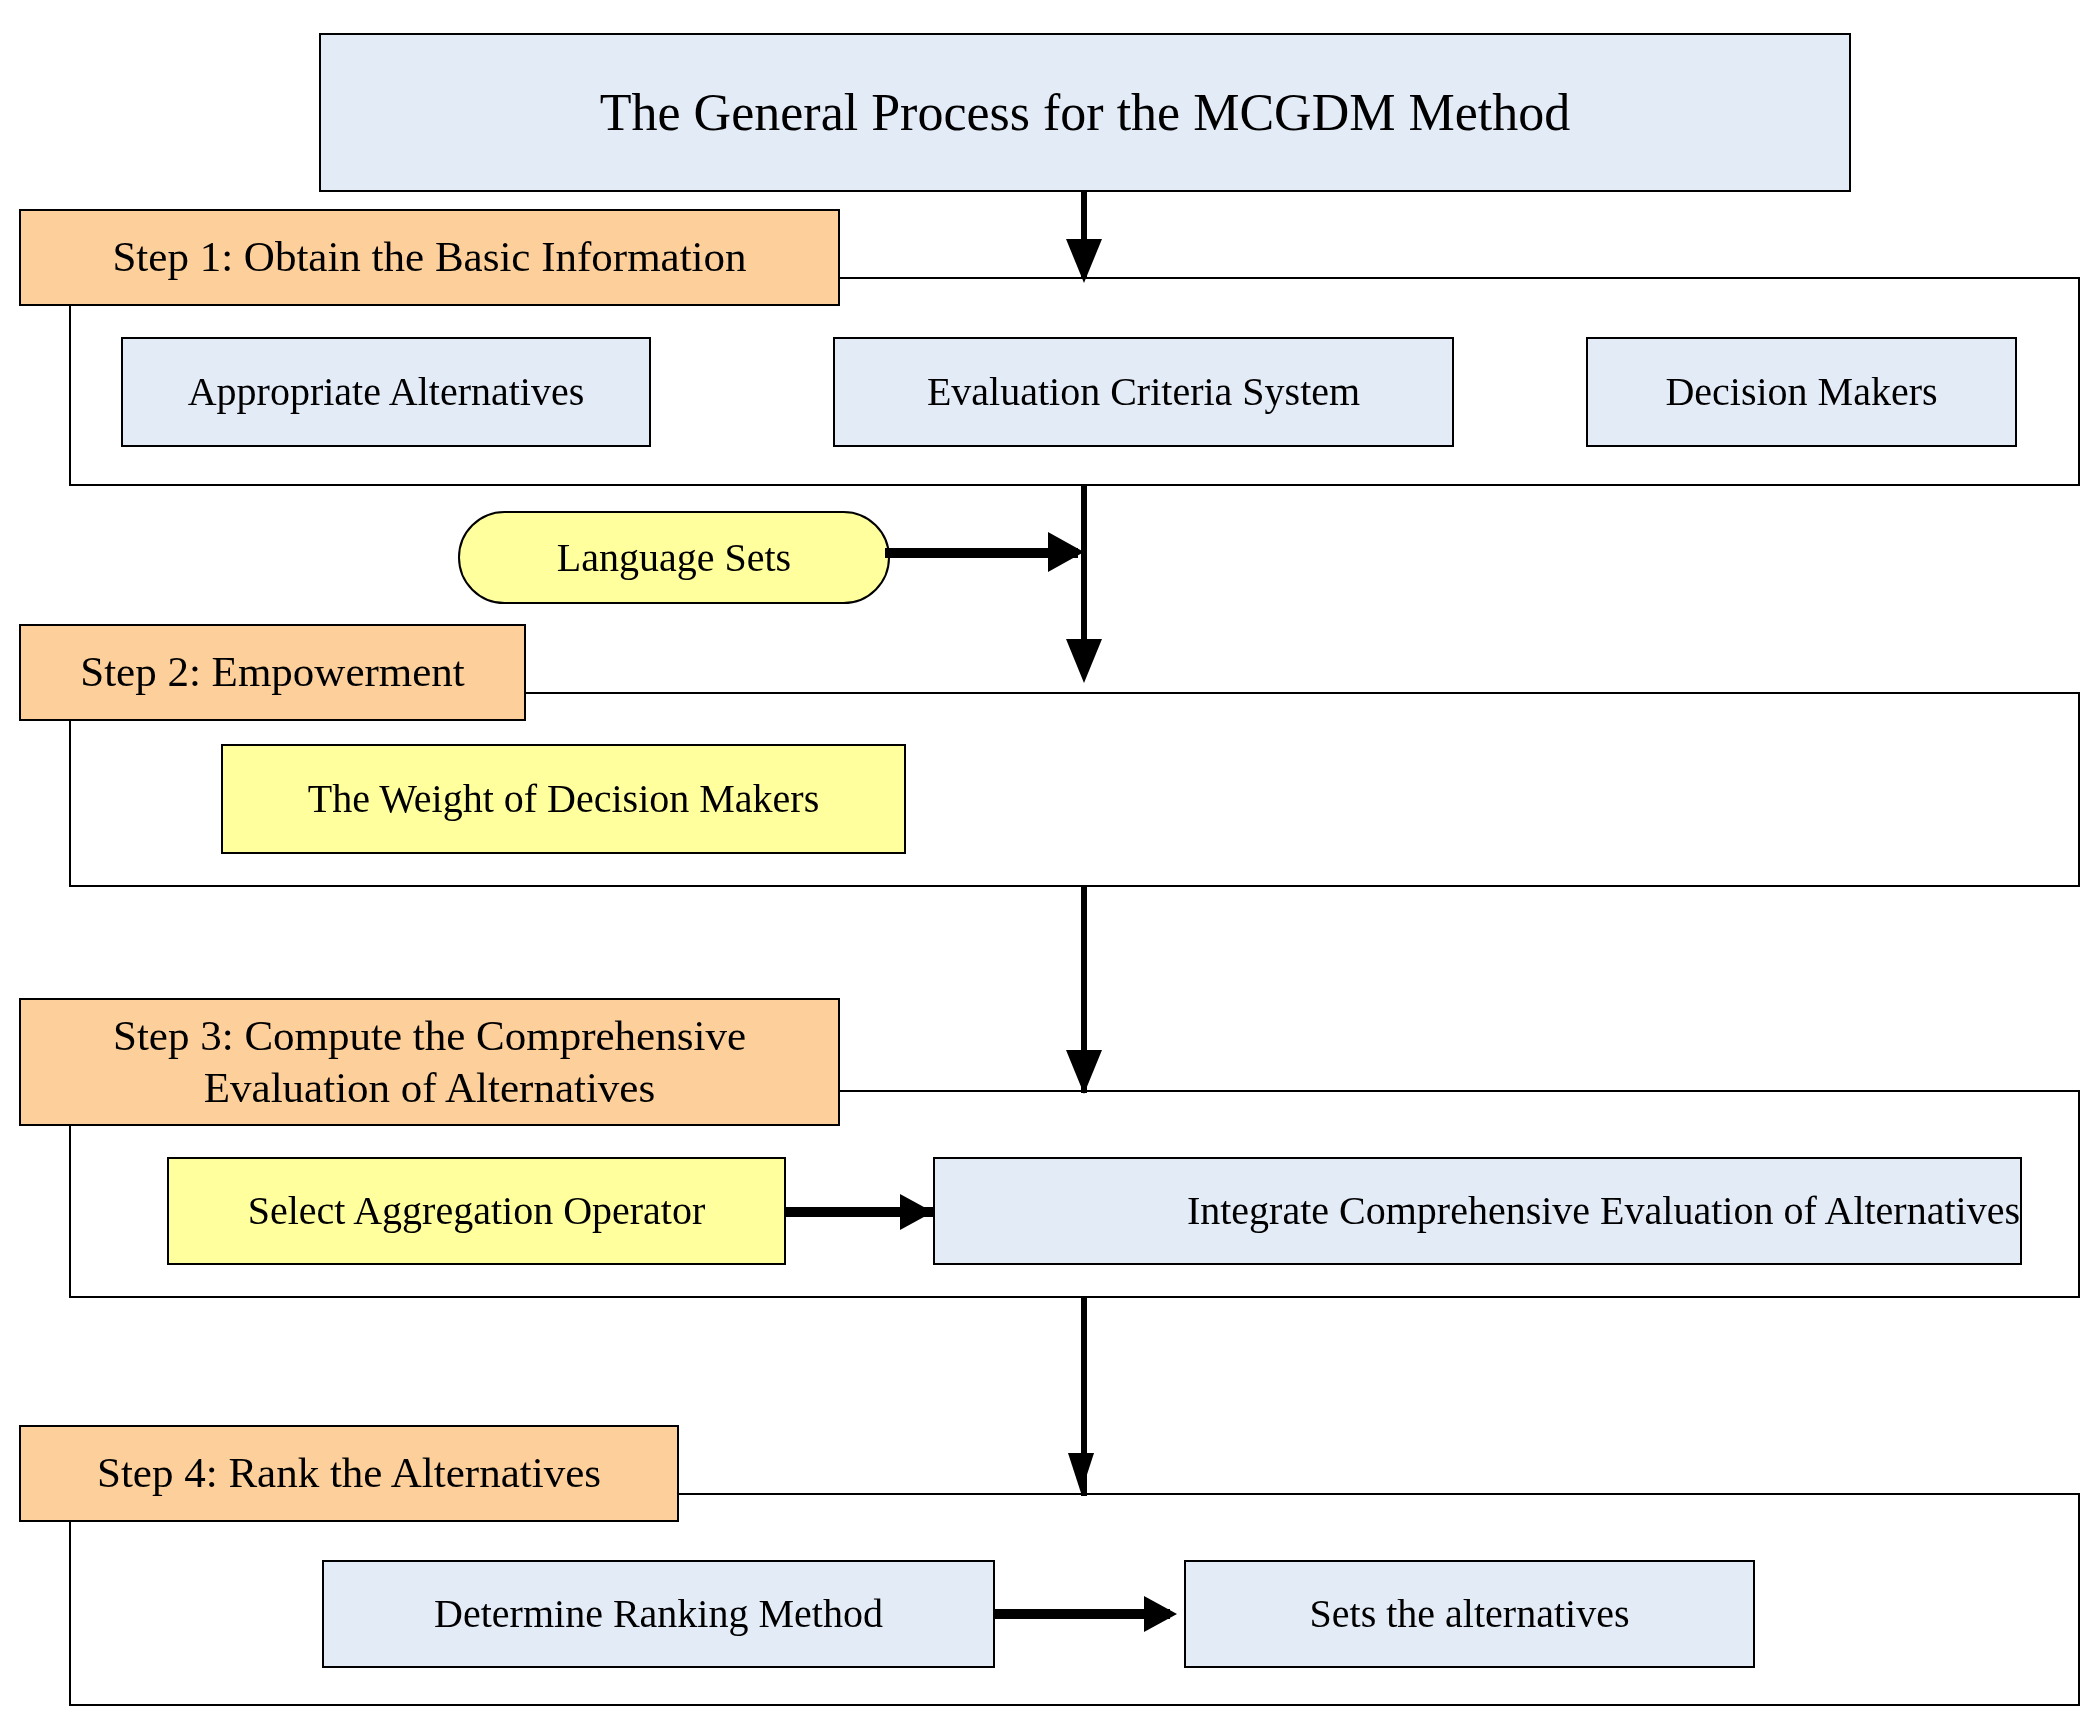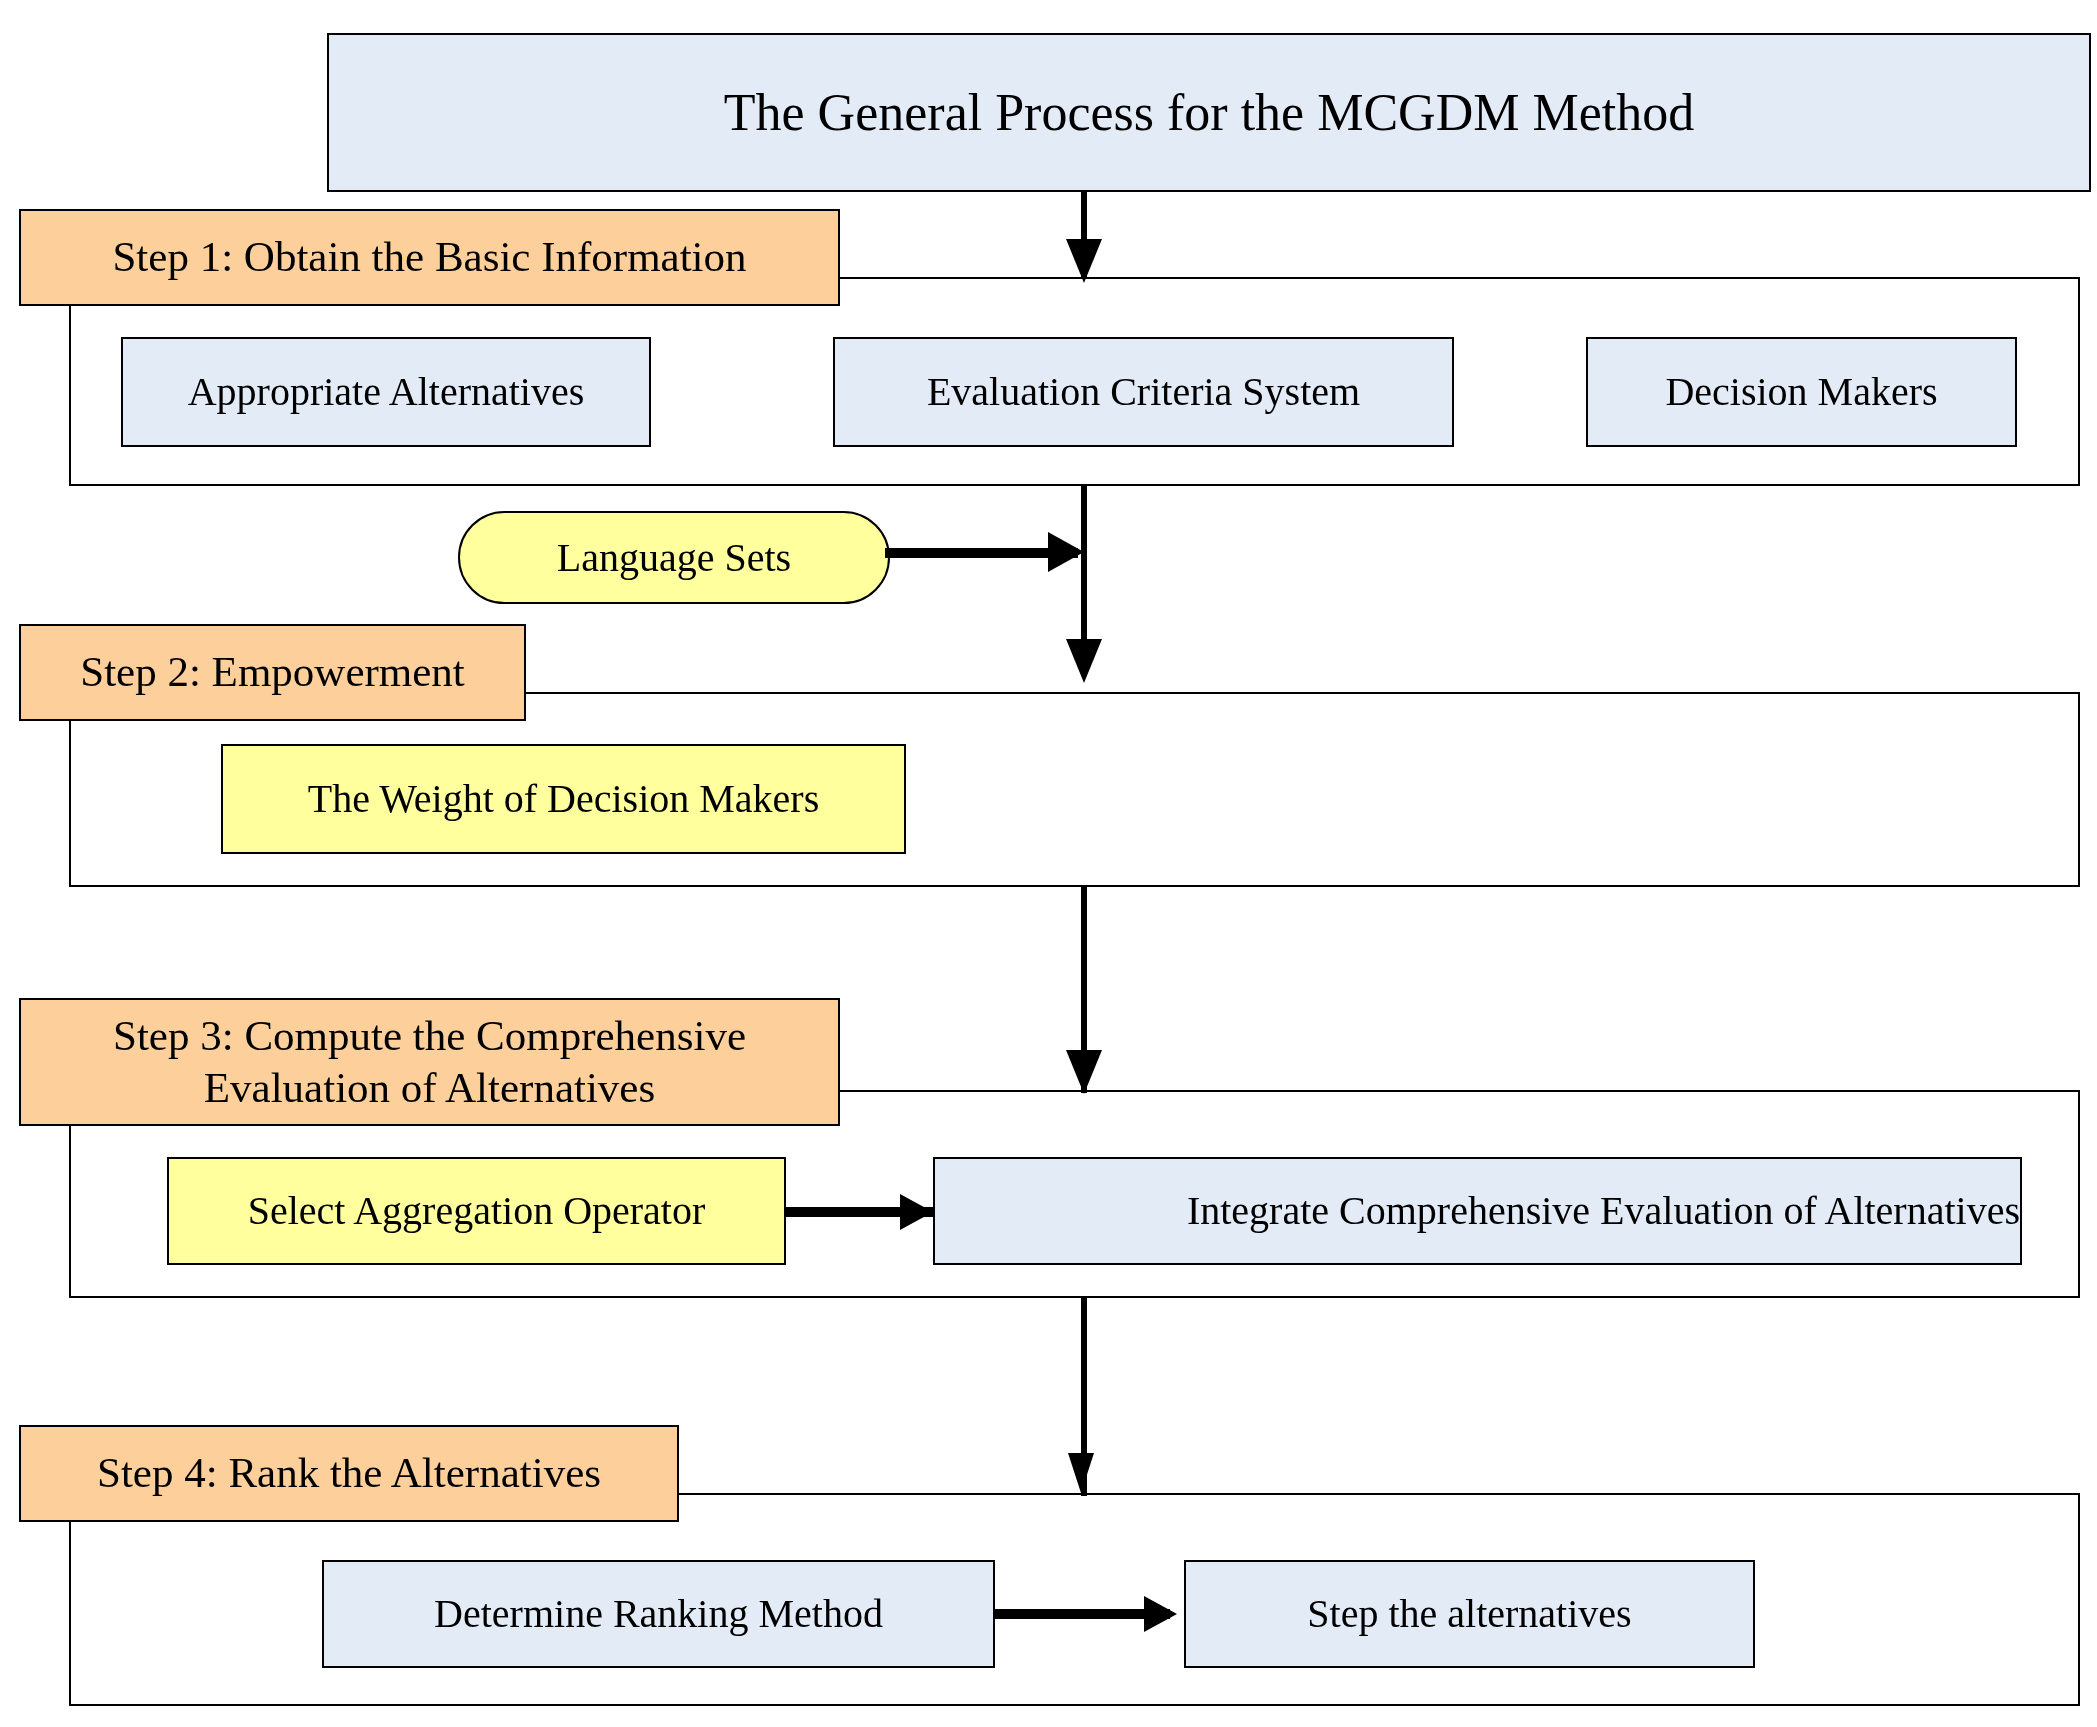--- a/index.html
+++ b/index.html
@@ -100,21 +100,21 @@
     border-top-width: 20.6px;
     border-bottom-width: 20.6px;
     border-left-width: 36px;
   }
 </style>
 </head>
 <body>
 
 <div id="canvas">
 
-  <div class="node blue title-node" style="left:327px; top:33px; width:1764px; height:159px;">
+  <div class="node blue title-node" style="left:319px; top:33px; width:1532px; height:159px;">
     <span>The General Process for the MCGDM Method</span>
   </div>
 
   <div class="vline" style="left:1081px; top:192px; width:6.2px; height:85px;"></div>
   <div class="arrow-down" style="left:1066px; top:239px;"></div>
 
   <div class="container" style="left:69px; top:277px; width:2011px; height:209px;"></div>
 
   <div class="node orange step-head" style="left:19px; top:209px; width:821px; height:97px;">
     <span>Step 1: Obtain the Basic Information</span>
@@ -183,17 +183,17 @@
   </div>
 
   <div class="node blue sub-node" style="left:322px; top:1560px; width:673px; height:108px;">
     <span>Determine Ranking Method</span>
   </div>
 
   <div class="hline" style="left:995px; top:1609px; width:175px; height:9.6px;"></div>
   <div class="arrow-right" style="left:1144px; top:1596px;"></div>
 
   <div class="node blue sub-node" style="left:1184px; top:1560px; width:571px; height:108px;">
-    <span>Step the alternatives</span>
+    <span>Sets the alternatives</span>
   </div>
 
 </div>
 
 
 </body></html>

